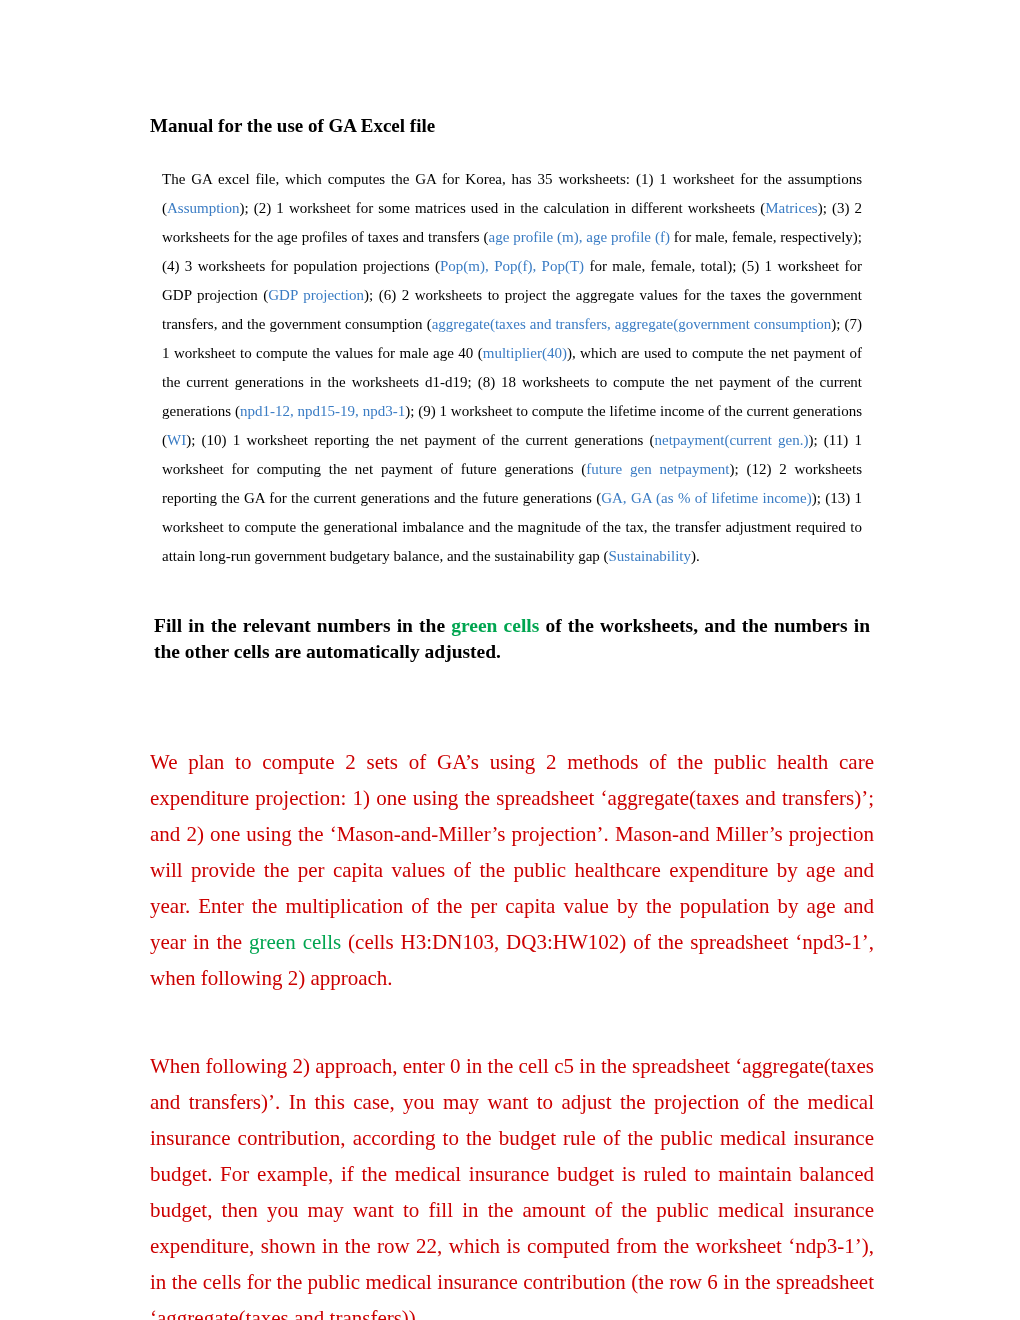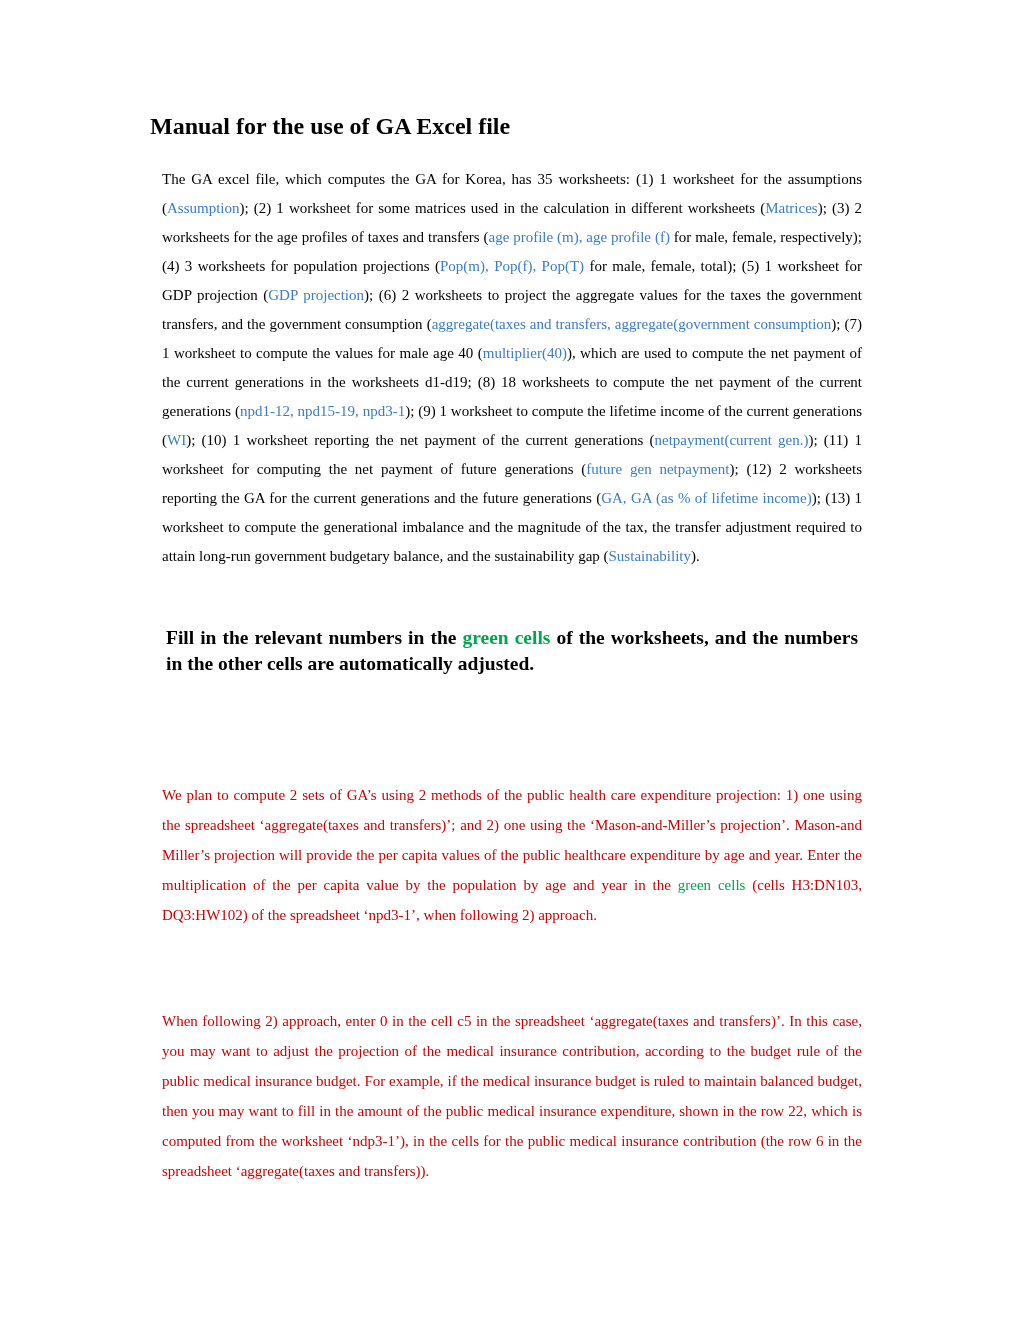--- a/index.html
+++ b/index.html
@@ -20,46 +20,46 @@
     height: 1320px;
     background: #ffffff;
   }
   .content {
     position: absolute;
     left: 150px;
     top: 113px;
     width: 724px;
   }
   .doc-title {
-    font-size: 24px;
+    font-size: 19px;
     font-weight: bold;
     line-height: 26px;
     margin: 0 0 26px 0;
     text-align: left;
   }
   p.body-para {
     font-size: 15px;
     line-height: 29px;
     margin: 12px;
     text-align: justify;
     text-justify: inter-word;
     -webkit-hyphens: none;
     hyphens: none;
   }
   p.bold-para {
     font-size: 19.5px;
     line-height: 26.4px;
-    margin: 16px;
+    margin: 4px;
     font-weight: bold;
     text-align: justify;
   }
   p.red-para {
-    font-size: 15px;
-    line-height: 30px;
-    margin: 12px;
+    font-size: 21px;
+    line-height: 36px;
+    margin: 0;
     color: #cc0000;
     text-align: justify;
   }
   .blue { color: #3a7cc4; }
   .green { color: #00a550; }
   .gap-1 { height: 26px; }
   .gap-3 { height: 74px; }
   .last-line-nojustify { text-align-last: left; }
 </style>
 </head>

